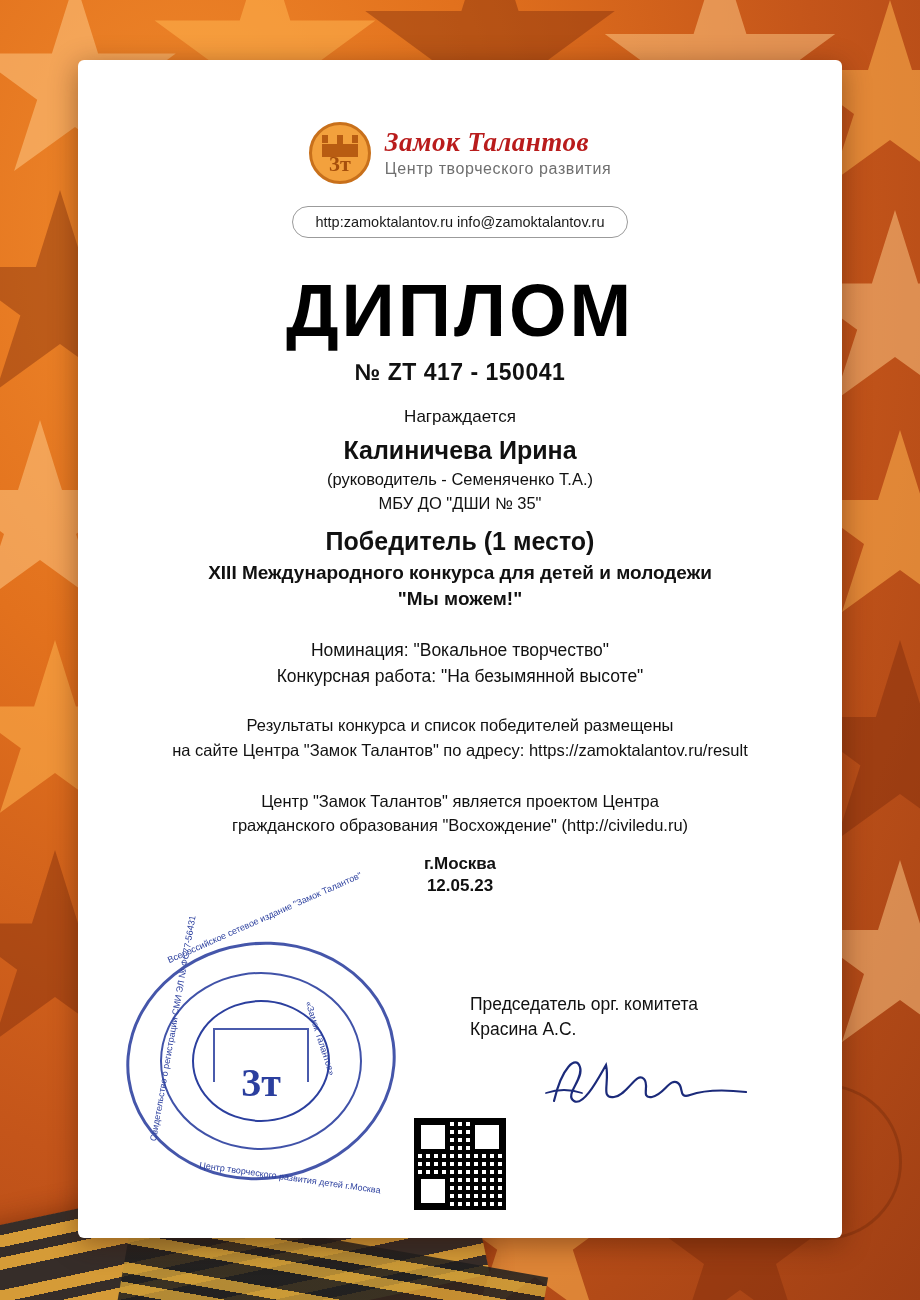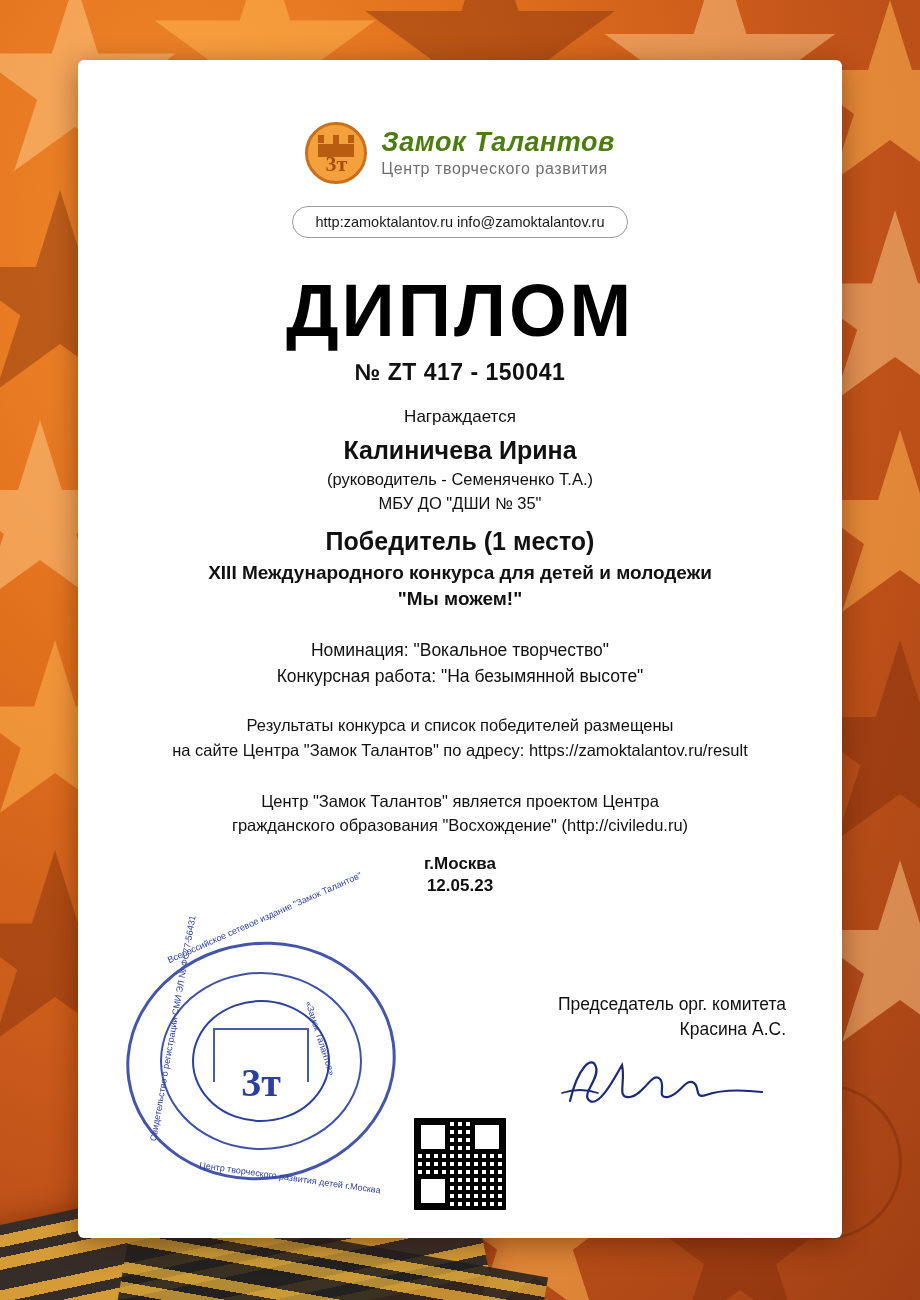--- a/index.html
+++ b/index.html
@@ -148,25 +148,25 @@
     color: #a64f0c;
     line-height: 1;
     margin-bottom: 6px;
     position: relative;
     z-index: 2;
   }
   .logo-text {
     text-align: left;
   }
   .logo-title {
-    font-family: Liberation Sans, sans-serif;
+    font-family: Liberation Serif, serif;
     font-style: italic;
     font-weight: bold;
     font-size: 27px;
-    color: #4d7c0f;
+    color: #b91c1c;
     letter-spacing: .5px;
     line-height: 1.1;
   }
   .logo-sub {
     font-size: 16px;
     color: #6f6f6f;
     letter-spacing: .6px;
     margin-top: 3px;
   }
 
@@ -330,24 +330,24 @@
     transform-origin: 0 0;
   }
   .seal-t1 { top: 14px; left: 40px; transform: rotate(-24deg); }
   .seal-t2 { bottom: 30px; left: 22px; transform: rotate(-80deg); }
   .seal-t3 { bottom: 10px; left: 74px; transform: rotate(8deg); }
   .seal-t4 { top: 58px; right: 6px; transform: rotate(72deg); }
 
   
   .sign-block {
     position: absolute;
-    right: 56px;
+    right: 72px;
     top: 932px;
     width: 300px;
-    text-align: right;
+    text-align: left;
     font-size: 17.5px;
     line-height: 1.45;
   }
   .signature {
     margin-top: 6px;
     height: 64px;
     position: relative;
   }
   .signature svg { position: absolute; right: 0; top: 0; }
 

